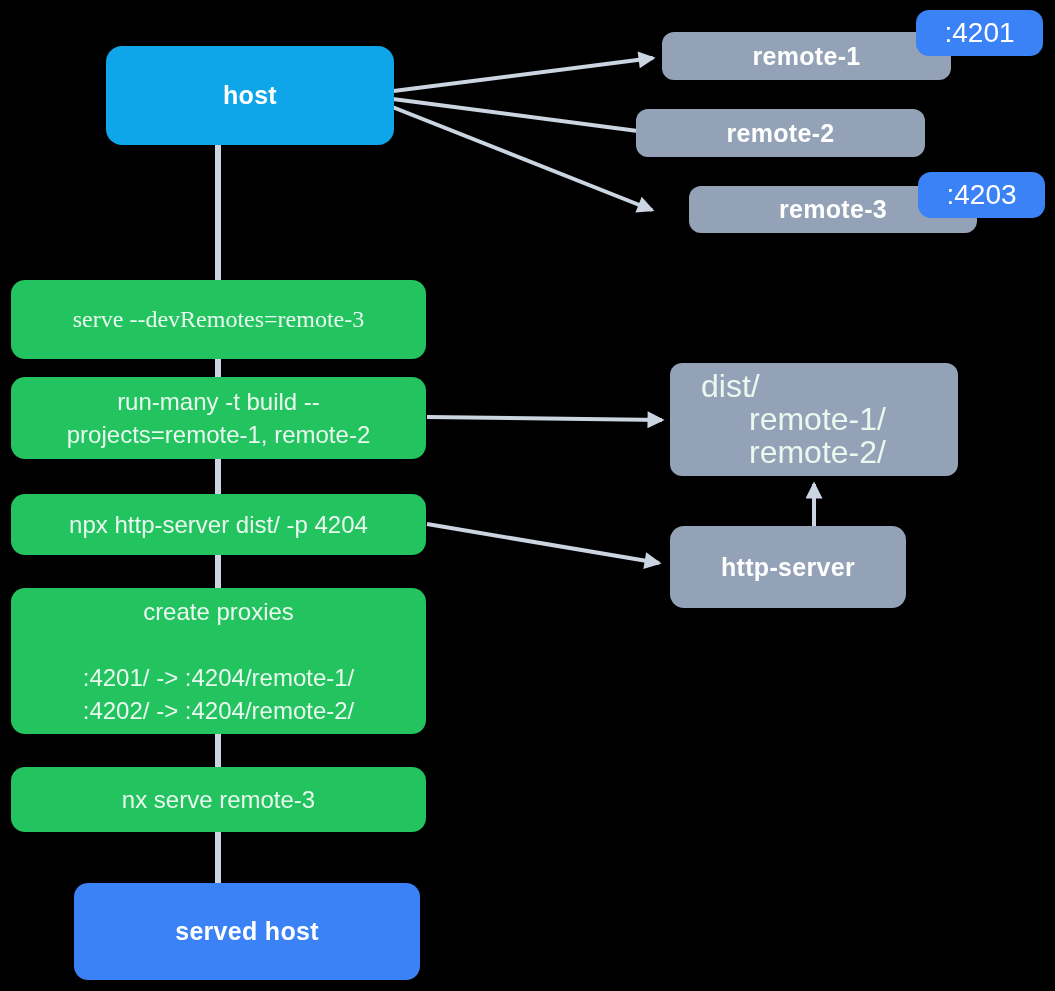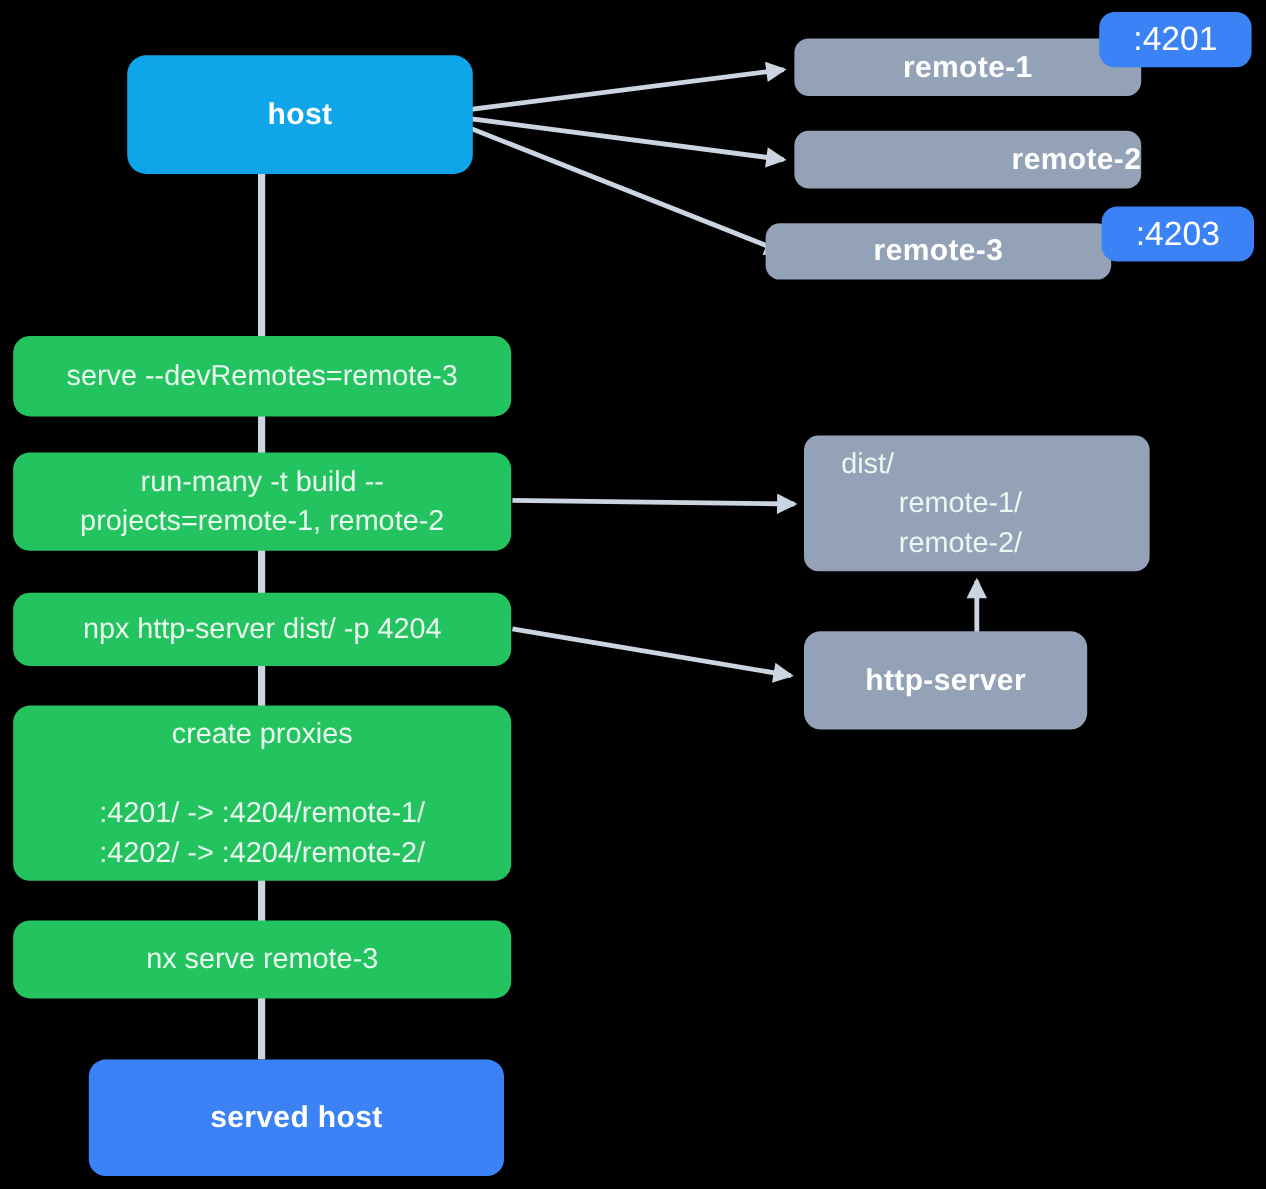--- a/index.html
+++ b/index.html
@@ -91,21 +91,21 @@
     min-height: 33px;
     text-align: center;
     white-space: pre;
   }
   .dist-box {
     align-items: flex-start;
     justify-content: flex-start;
     flex-direction: column;
     padding: 7px 0 0 31px;
     color: var(--command-text, #eef4f9);
-    font-size: 24px;
+    font-size: 32px;
     font-weight: normal;
   }
   .dist-box .cmd-line {
     text-align: left;
   }
   .dist-box .indent {
     padding-left: 48px;
   }
 </style>
 </head>
@@ -132,32 +132,32 @@
     <span class="label">host</span>
   </div>
 
   <div class="node gray-box" style="left:662px;top:32px;width:289px;height:48px;">
     <span class="label">remote-1</span>
   </div>
   <div class="badge" style="left:916px;top:10px;">
     <span>:4201</span>
   </div>
 
-  <div class="node gray-box" style="left:662px;top:109px;width:289px;height:48px;justify-content:flex-end;">
+  <div class="node gray-box" style="left:636px;top:109px;width:289px;height:48px;">
     <span class="label">remote-2</span>
   </div>
 
-  <div class="node gray-box" style="left:638px;top:186px;width:288px;height:47px;">
+  <div class="node gray-box" style="left:689px;top:186px;width:288px;height:47px;">
     <span class="label">remote-3</span>
   </div>
   <div class="badge" style="left:918px;top:172px;">
     <span>:4203</span>
   </div>
 
-  <div class="step" style="top:280px;height:67px;">
+  <div class="step" style="top:280px;height:79px;font-family:Liberation Serif, serif;">
     <div class="cmd-line">serve --devRemotes=remote-3</div>
   </div>
 
   <div class="step" style="top:377px;height:82px;">
     <div class="cmd-line">run-many -t build --</div>
     <div class="cmd-line">projects=remote-1, remote-2</div>
   </div>
 
   <div class="step" style="top:494px;height:61px;">
     <div class="cmd-line">npx http-server dist/ -p 4204</div>

